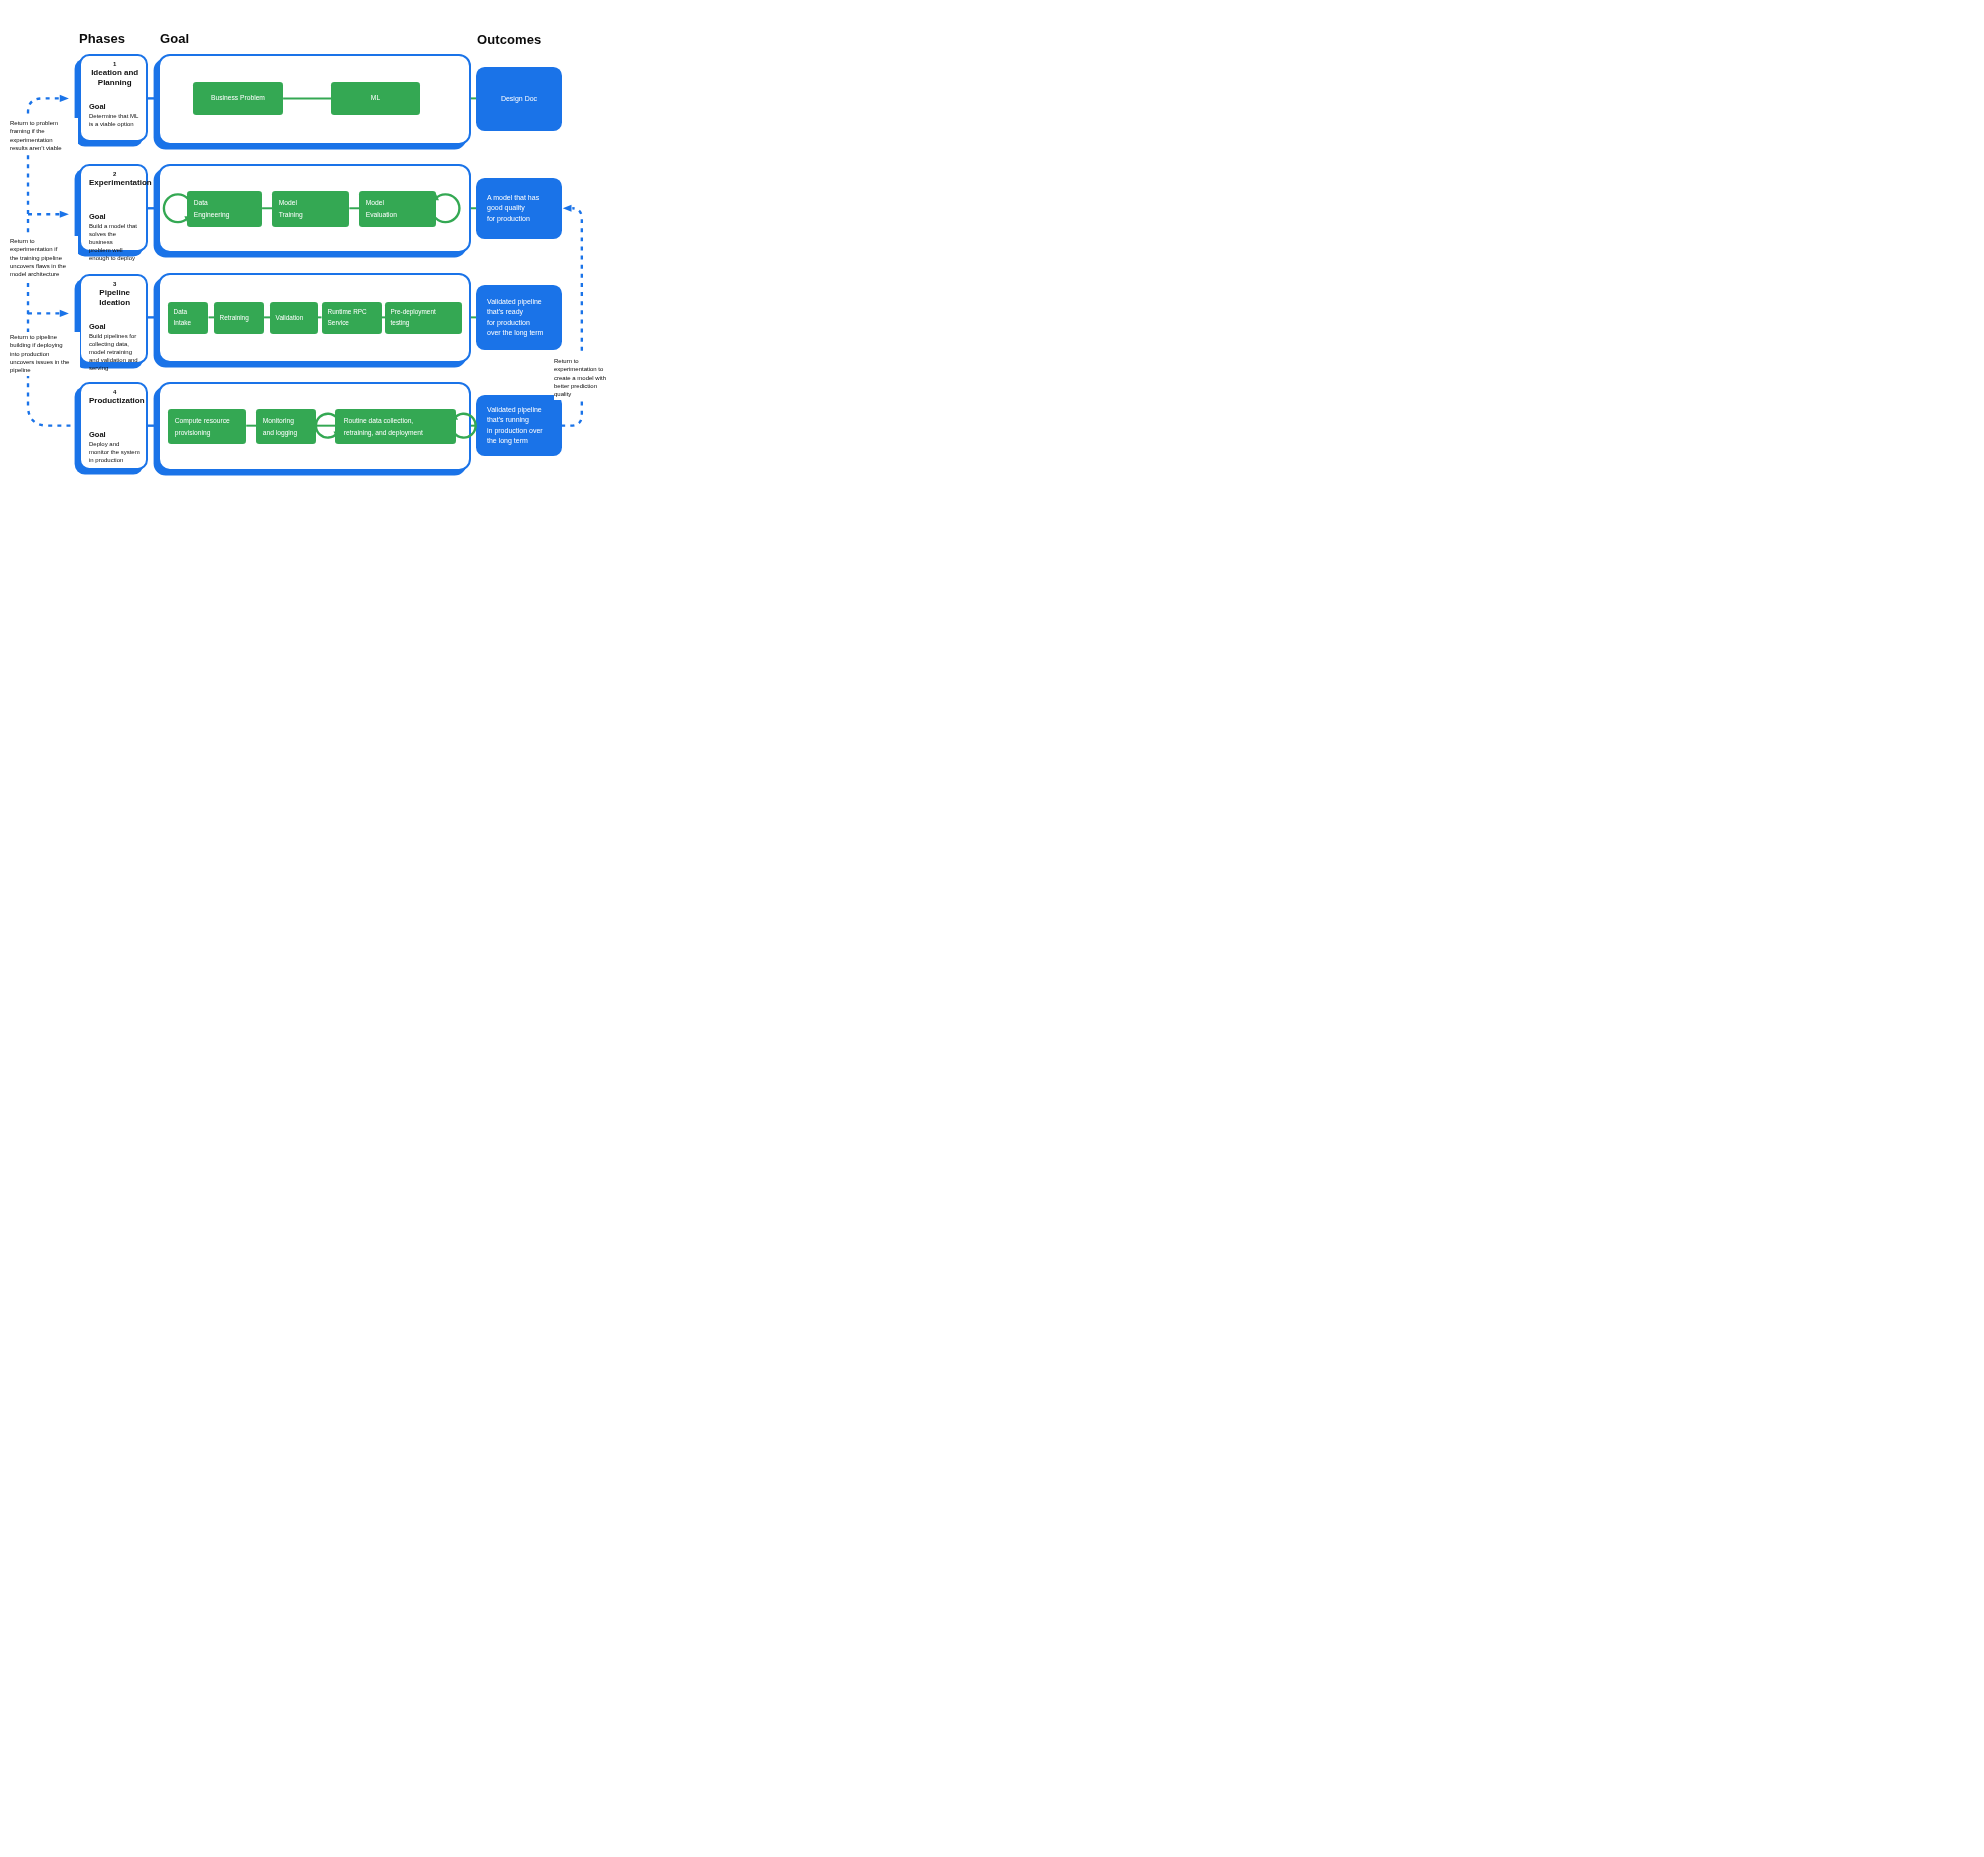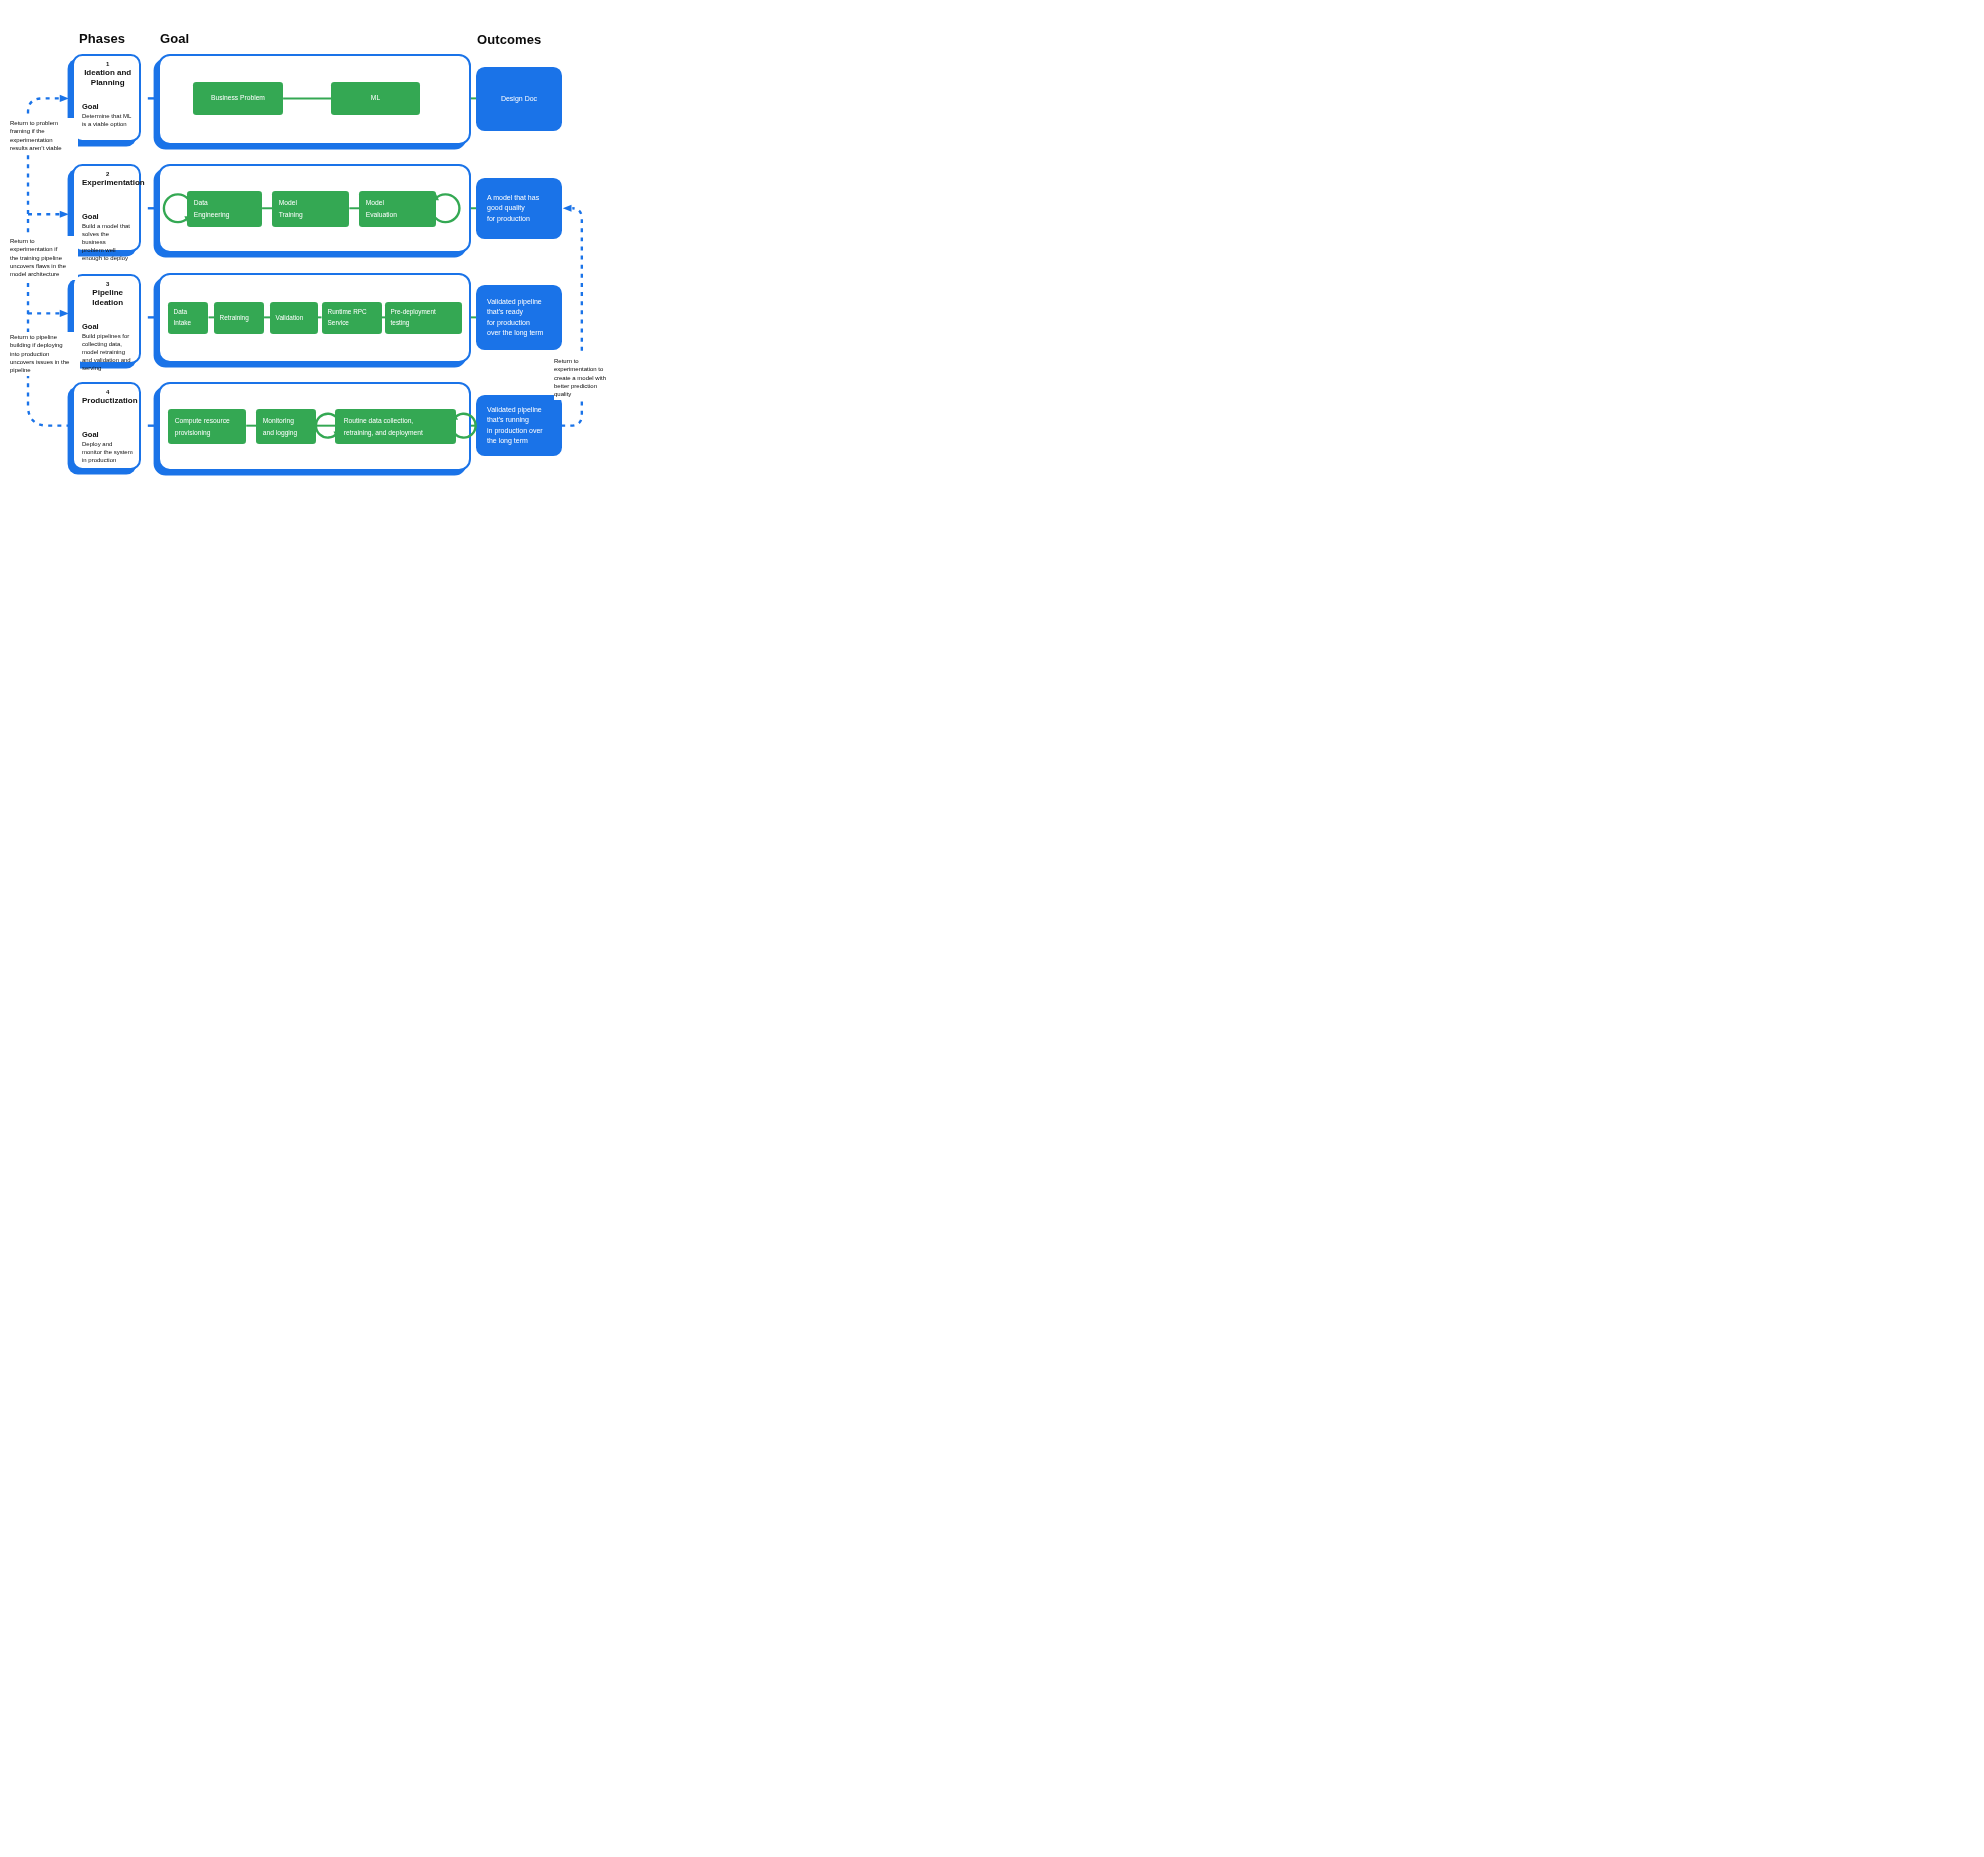--- a/index.html
+++ b/index.html
@@ -6,21 +6,21 @@
   body{font-family:"Liberation Sans","DejaVu Sans",sans-serif;color:#111;}
   .canvas{position:relative;width:615px;height:507px;background:#fff;overflow:hidden;}
   .overlay{position:absolute;left:0;top:0;pointer-events:none;}
   .pre{white-space:pre-line;}
   .hdr{position:absolute;font-size:13px;font-weight:700;color:#0b0b0b;letter-spacing:0.1px;}
   .hdr-phases{left:79px;top:31px;}
   .hdr-tasks{left:160px;top:31px;}
   .hdr-outcomes{left:471px;top:32px;margin-left:6px;}
 
   
-  .phasebox{position:absolute;left:72px;width:69px;background:#fff;border:2px solid #1A73E8;
+  .phasebox{position:absolute;left:79px;width:69px;background:#fff;border:2px solid #1A73E8;
     border-radius:10.3px;box-shadow:-4.4px 4.4px 0 0 #1A73E8;box-sizing:border-box;
     padding:4.8px 5.6px 4px 8px;z-index:3;}
   .p1{top:54px;height:88px;} .p2{top:164px;height:88px;}
   .p3{top:274px;height:90px;} .p4{top:382px;height:88px;}
   .pnum{text-align:center;font-weight:700;font-size:6px;}
   .ptitle{text-align:center;font-weight:700;font-size:8px;line-height:1.3;min-height:23px;margin-top:1.2px;}
   .goal-label{font-weight:700;font-size:7.5px;margin-top:11px;}
   .goal-text{font-size:6px;line-height:1.32;margin-top:2px;}
 
   

